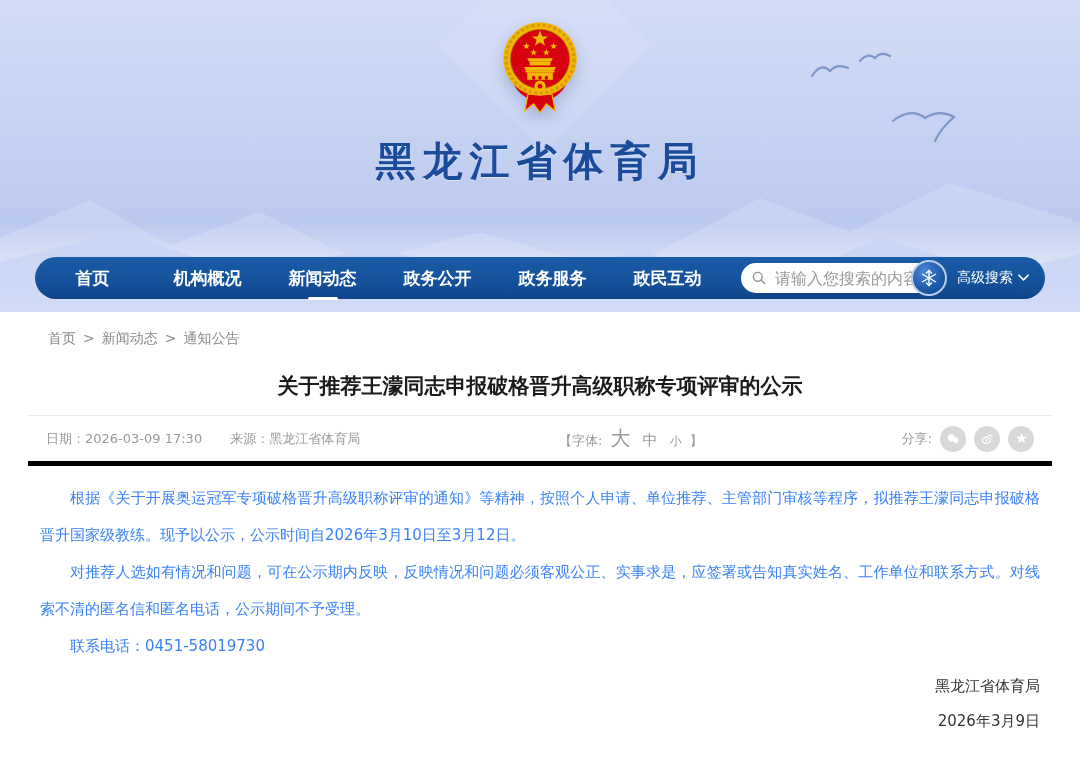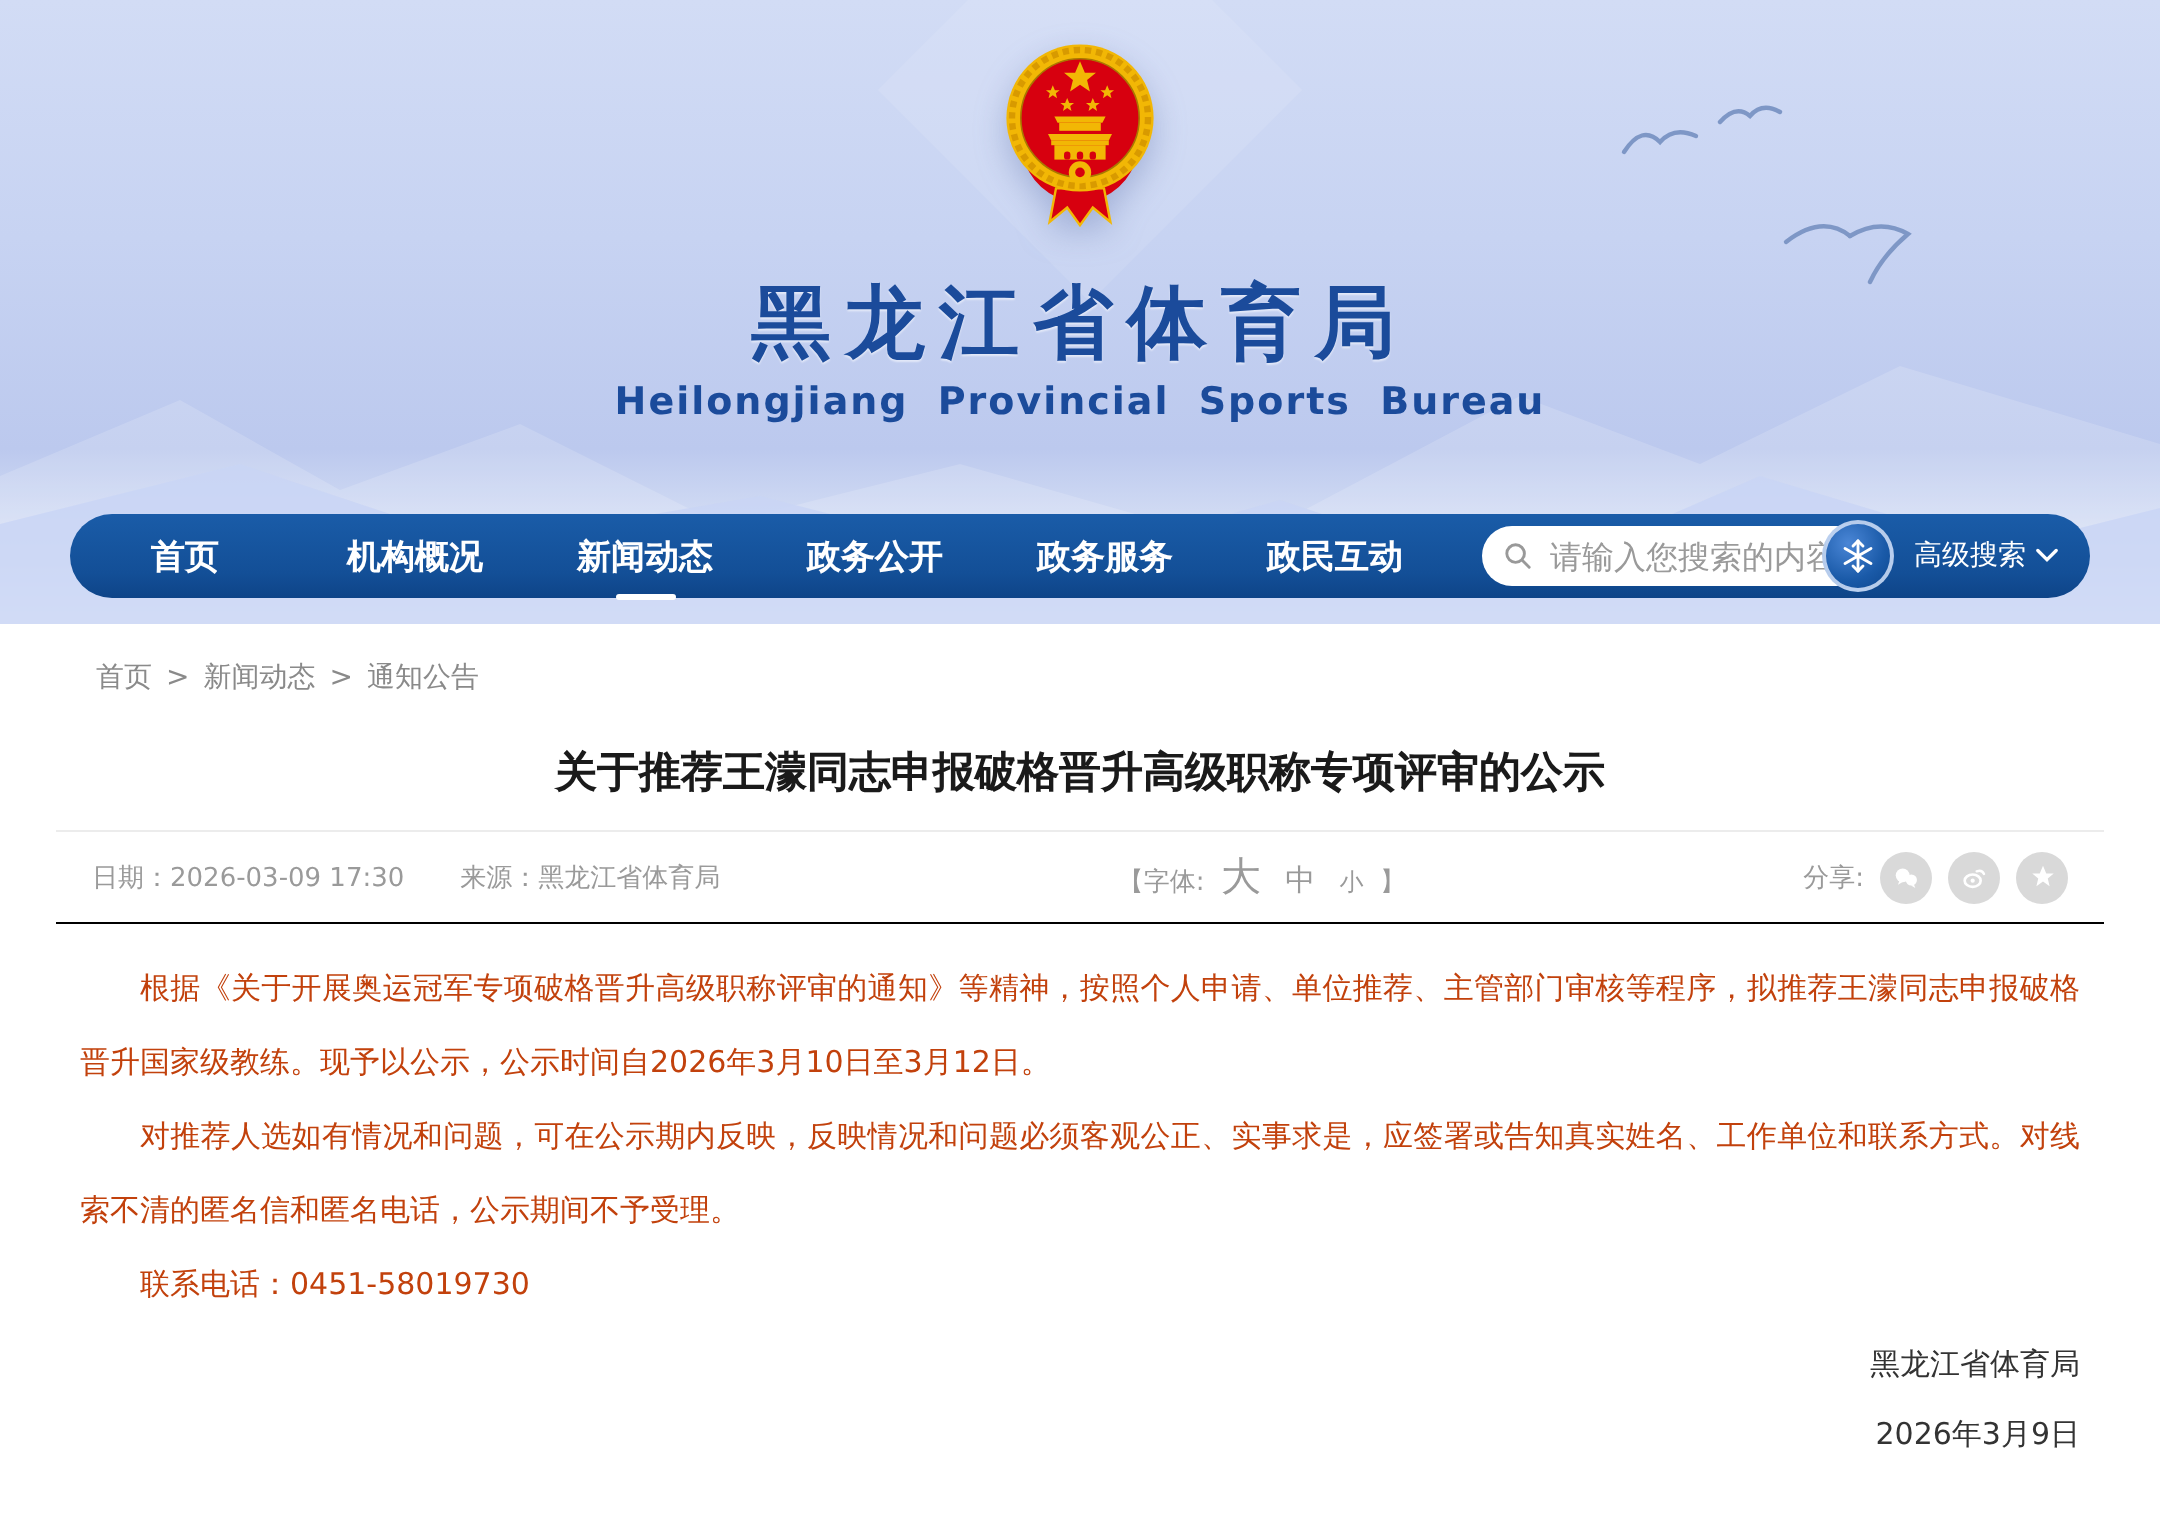--- a/index.html
+++ b/index.html
@@ -60,35 +60,35 @@
   }
   .adv-link{color:#fff;font-size:14px;margin-left:10px;cursor:pointer;}
   .chev{margin-left:5px;display:flex;align-items:center;}
 
   
   .breadcrumb{padding:18px 0 0 48px;font-size:14px;color:#8a8a8a;}
   .breadcrumb a{color:#8a8a8a;text-decoration:none;cursor:pointer;}
   .breadcrumb .sep{margin:0 7px;color:#8a8a8a;}
   .art-title{margin:24px 40px 0;text-align:center;font-size:21px;color:#1a1a1a;font-weight:bold;}
   .meta{
-    margin:15px 28px 0;height:45px;border-top:1px solid #ececec;border-bottom:1px solid #000000;
+    margin:15px 28px 0;height:45px;border-top:1px solid #ececec;border-bottom:5px solid #000000;
     display:flex;align-items:center;font-size:13px;color:#9a9a9a;padding:0 18px;
   }
   .meta-left{display:flex;gap:28px;white-space:nowrap;}
   .meta-mid{flex:1;text-align:center;white-space:nowrap;}
   .fs{cursor:pointer;margin:0 4px;color:#9a9a9a;}
   .fs-l{font-size:20px;}
   .fs-m{font-size:15px;}
   .fs-s{font-size:12px;}
   .meta-right{display:flex;align-items:center;gap:8px;white-space:nowrap;}
   .share-circle{
     width:26px;height:26px;border-radius:50%;background:#d9d9d9;
     display:flex;align-items:center;justify-content:center;cursor:pointer;
   }
-  .article-body{margin:14px 40px 0;font-size:15px;color:#c2410c;line-height:37px;text-align:justify;}
+  .article-body{margin:14px 40px 0;font-size:15px;color:#3b82f6;line-height:37px;text-align:justify;}
   .article-body p{margin:0;text-indent:2em;}
   .signature{margin:4px 40px 0;text-align:right;font-size:15px;color:#333;line-height:35px;}
 </style>
 </head>
 <body>
 
 <div class="page">
 
   <div class="hero">
     <svg class="hero-bg" viewBox="0 0 1080 312" preserveAspectRatio="none">
@@ -128,21 +128,20 @@
       <g fill="#d7000f">
         <rect x="50" y="73" width="4" height="5" rx="2"></rect>
         <rect x="58" y="73" width="4" height="5" rx="2"></rect>
         <rect x="66" y="73" width="4" height="5" rx="2"></rect>
       </g>
       <circle cx="60" cy="86" r="7" fill="#f2b705"></circle>
       <circle cx="60" cy="86" r="3" fill="#d7000f"></circle>
     </svg>
 
     <h1 class="site-title">黑龙江省体育局</h1>
-    <div class="site-sub">Heilongjiang Provincial Sports Bureau</div>
 
     <nav class="nav">
       <a class="nav-item">首页</a>
       <a class="nav-item">机构概况</a>
       <a class="nav-item active">新闻动态</a>
       <a class="nav-item">政务公开</a>
       <a class="nav-item">政务服务</a>
       <a class="nav-item">政民互动</a>
 
       <div class="search-pill">

